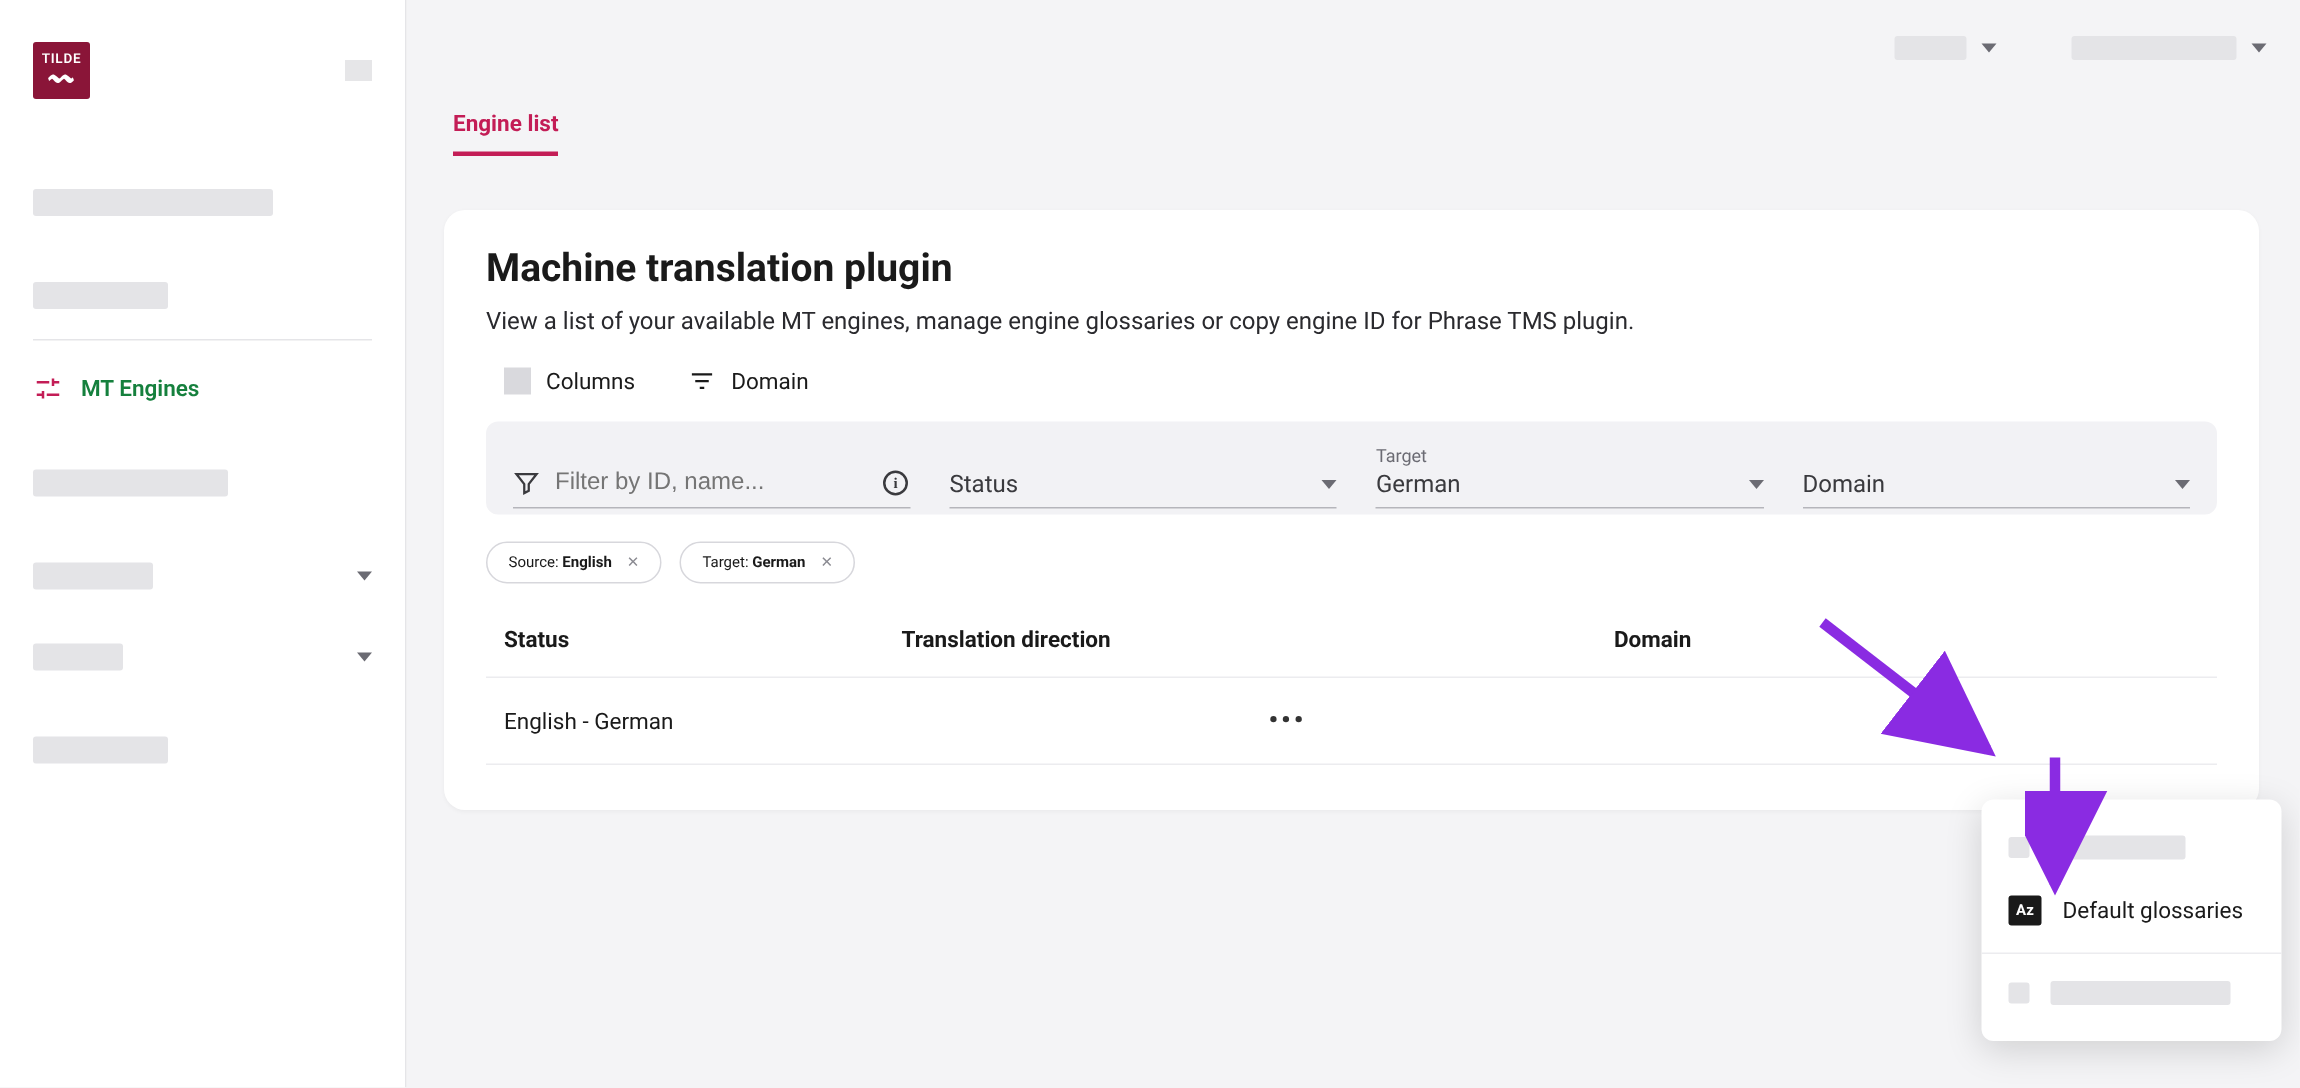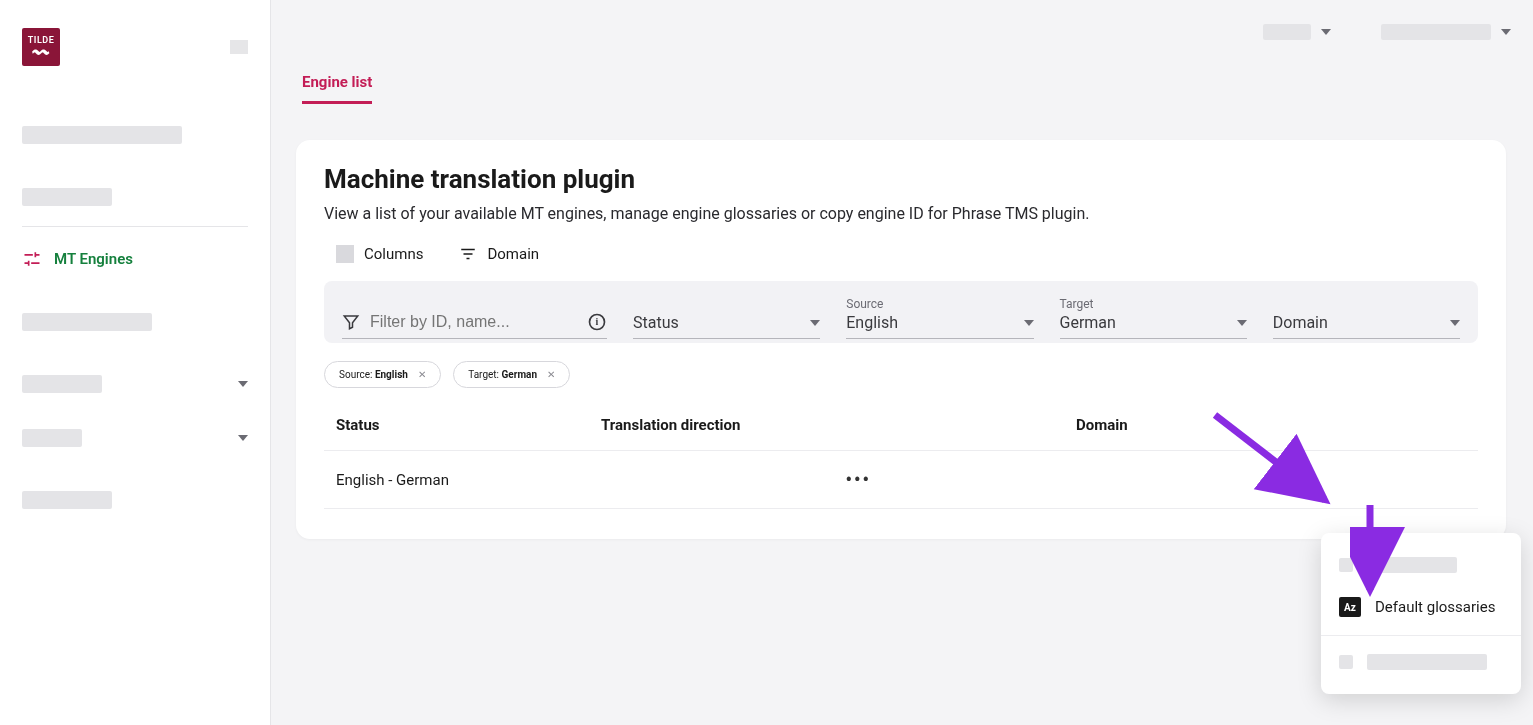--- a/index.html
+++ b/index.html
@@ -172,27 +172,20 @@
         </svg>
     </div>
 
     <div class="filter-block">
       <div class="filter-value">
         <span>Status</span>
         <span class="caret-down"></span>
       </div>
     </div>
 
-    <div class="filter-block">
-      <div class="filter-label">Source</div>
-      <div class="filter-value">
-        <span>English</span>
-        <span class="caret-down"></span>
-      </div>
-    </div>
 
     <div class="filter-block">
       <div class="filter-label">Target</div>
       <div class="filter-value">
         <span>German</span>
         <span class="caret-down"></span>
       </div>
     </div>
 
     <div class="filter-block">

